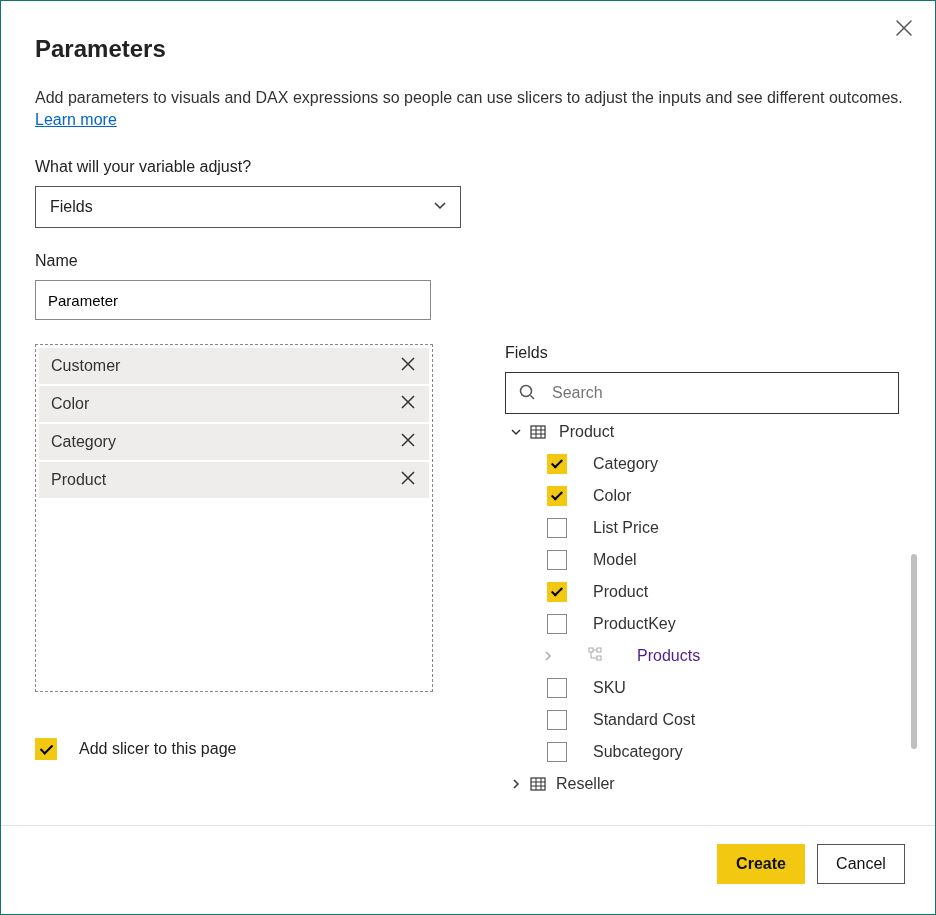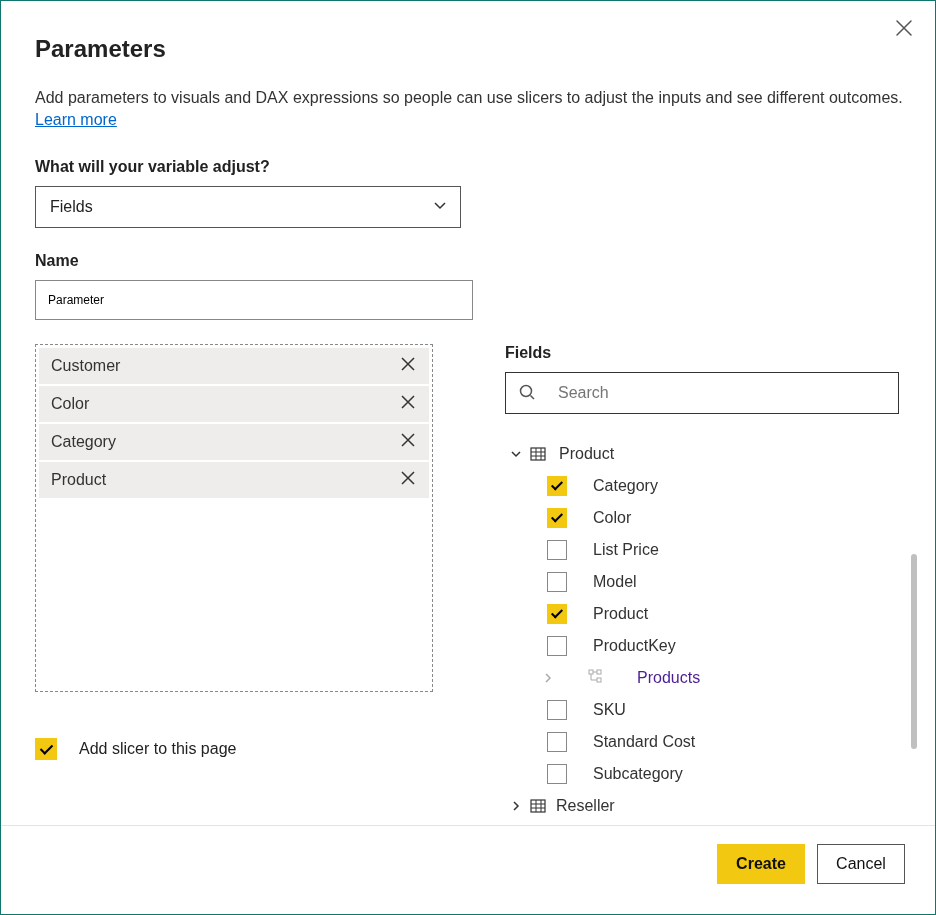--- a/index.html
+++ b/index.html
@@ -43,21 +43,21 @@
   }
   .desc {
     font-size: 16px;
     color: #333;
     margin-bottom: 28px;
     line-height: 1.35;
   }
   .desc a { color: #0066cc; text-decoration: underline; }
   .label {
     font-size: 16px;
-    font-weight: 700;
+    font-weight: 400;
     margin-bottom: 10px;
   }
   .select-box {
     position: relative;
     width: 396px;
     height: 40px;
     border: 1px solid #555;
     display: flex;
     align-items: center;
     padding: 0 14px;
@@ -66,25 +66,25 @@
     cursor: pointer;
     margin-bottom: 24px;
   }
   .select-box .chevron {
     position: absolute;
     right: 12px;
     top: 50%;
     transform: translateY(-50%);
   }
   .input-box {
-    width: 438px;
+    width: 396px;
     height: 40px;
     border: 1px solid #888;
     padding: 16px 12px;
-    font-size: 12px;
+    font-size: 15px;
     box-sizing: border-box;
     margin-bottom: 24px;
   }
   .columns {
     display: flex;
     align-items: flex-start;
     gap: 72px;
     flex: 1 1 auto;
   }
   .left-col { width: 398px; }
@@ -139,22 +139,22 @@
     transform: rotate(45deg);
     margin-top: -3px;
   }
   
   .search-box {
     border: 1px solid #333;
     height: 40px;
     display: flex;
     align-items: center;
     padding: 0 12px;
-    gap: 20px;
-    margin-bottom: 24px;
+    gap: 14px;
+    margin-bottom: 2px;
   }
   .search-box input {
     border: none;
     flex: 1;
     font-size: 16px;
     outline: none;
     background: transparent;
   }
   .tree { font-size: 16px; color: #333; }
   .tree-row {

